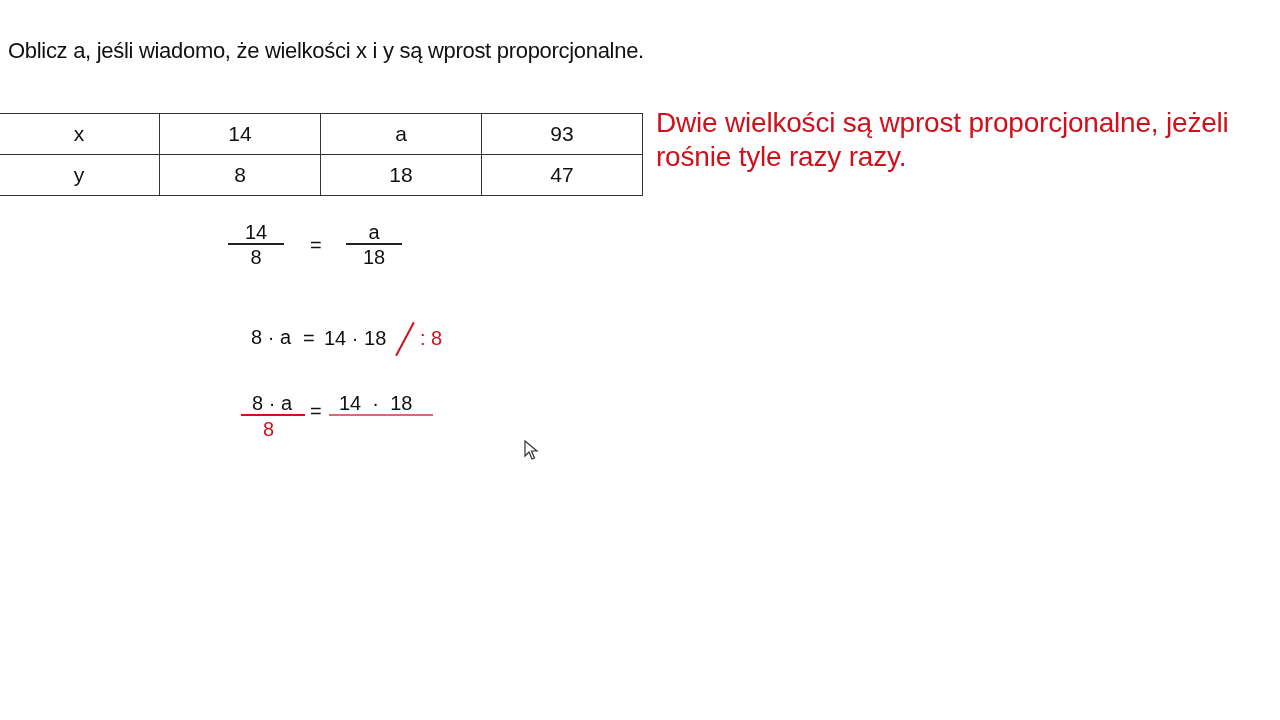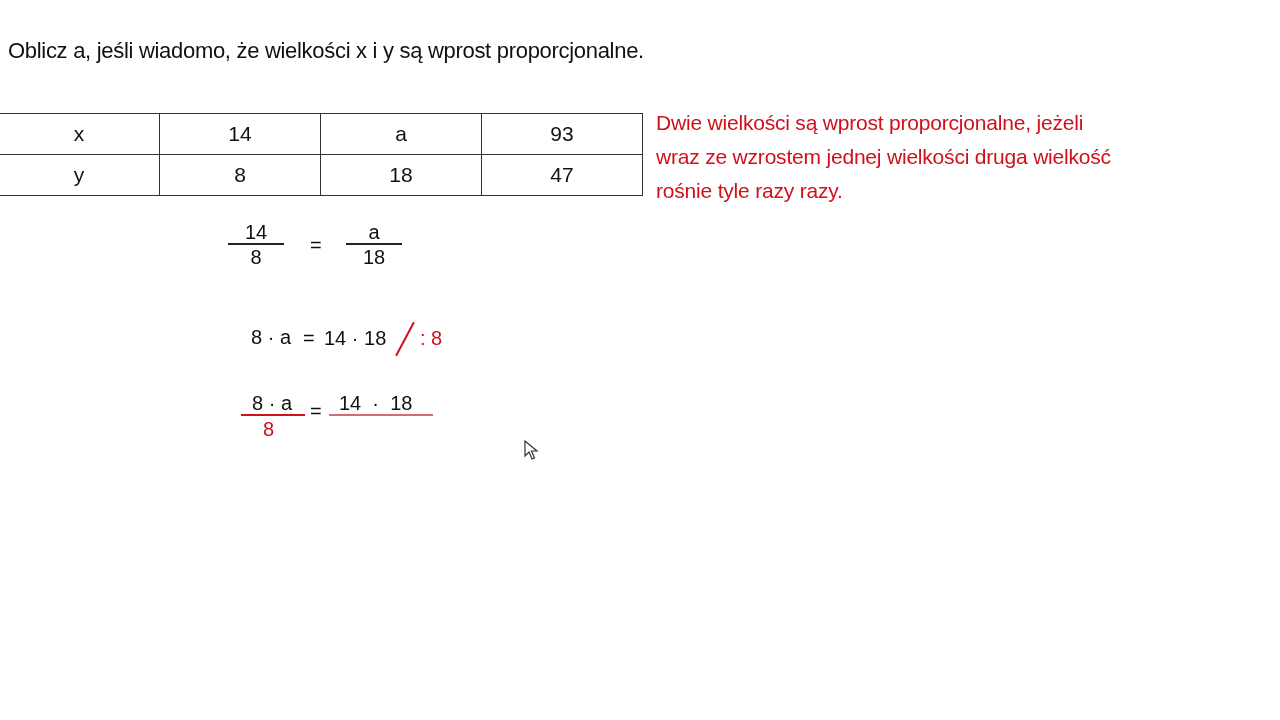--- a/index.html
+++ b/index.html
@@ -2,21 +2,21 @@
 <html><head>
 <meta charset="utf-8">
 <style>
   html, body { margin:0; padding:0; }
   body { width:1280px; height:720px; background:#ffffff; position:relative; overflow:hidden;
          font-family:"Liberation Sans", sans-serif; color:#111; }
   .title { position:absolute; left:8px; top:38px; font-size:22px; letter-spacing:-0.3px; }
   table.prop { position:absolute; left:-2px; top:113px; border-collapse:collapse; }
   table.prop td { border:1.5px solid #333; width:160px; height:40px; text-align:center;
                   font-size:21px; padding:0; }
-  .red-note { position:absolute; left:656px; top:106px; color:#d0101a; font-size:21px;
+  .red-note { position:absolute; left:656px; top:106px; color:#d0101a; font-size:28px;
               line-height:34px; letter-spacing:-0.2px; white-space:nowrap; }
   .frac { position:absolute; text-align:center; font-size:20px; }
   .frac .num { display:block; line-height:22px; }
   .frac .bar { display:block; height:2px; background:#222; }
   .frac .den { display:block; line-height:24px; }
   .eq { position:absolute; font-size:20px; }
   .red { color:#d0101a; }
   .slash { position:absolute; left:404px; top:320px; width:2px; height:38px; background:#d0101a;
            transform:rotate(28deg); transform-origin:center; }
   .line-red { position:absolute; height:2px; background:#d0101a; }
@@ -40,21 +40,20 @@
     <td>y</td>
     <td>8</td>
     <td>18</td>
     <td>47</td>
   </tr>
 </tbody>
   </table>
 
 <div class="red-note">
   <div>Dwie wielkości są wprost proporcjonalne, jeżeli</div>
-  <div>wraz ze wzrostem jednej wielkości druga wielkość</div>
   <div>rośnie tyle razy razy.</div>
 </div>
 
 <div class="frac" style="left:228px; top:221px; width:56px;">
   <span class="num">14</span>
   <span class="bar"></span>
   <span class="den">8</span>
 </div>
 <div class="eq" style="left:310px; top:234px;">=</div>
 <div class="frac" style="left:346px; top:221px; width:56px;">

